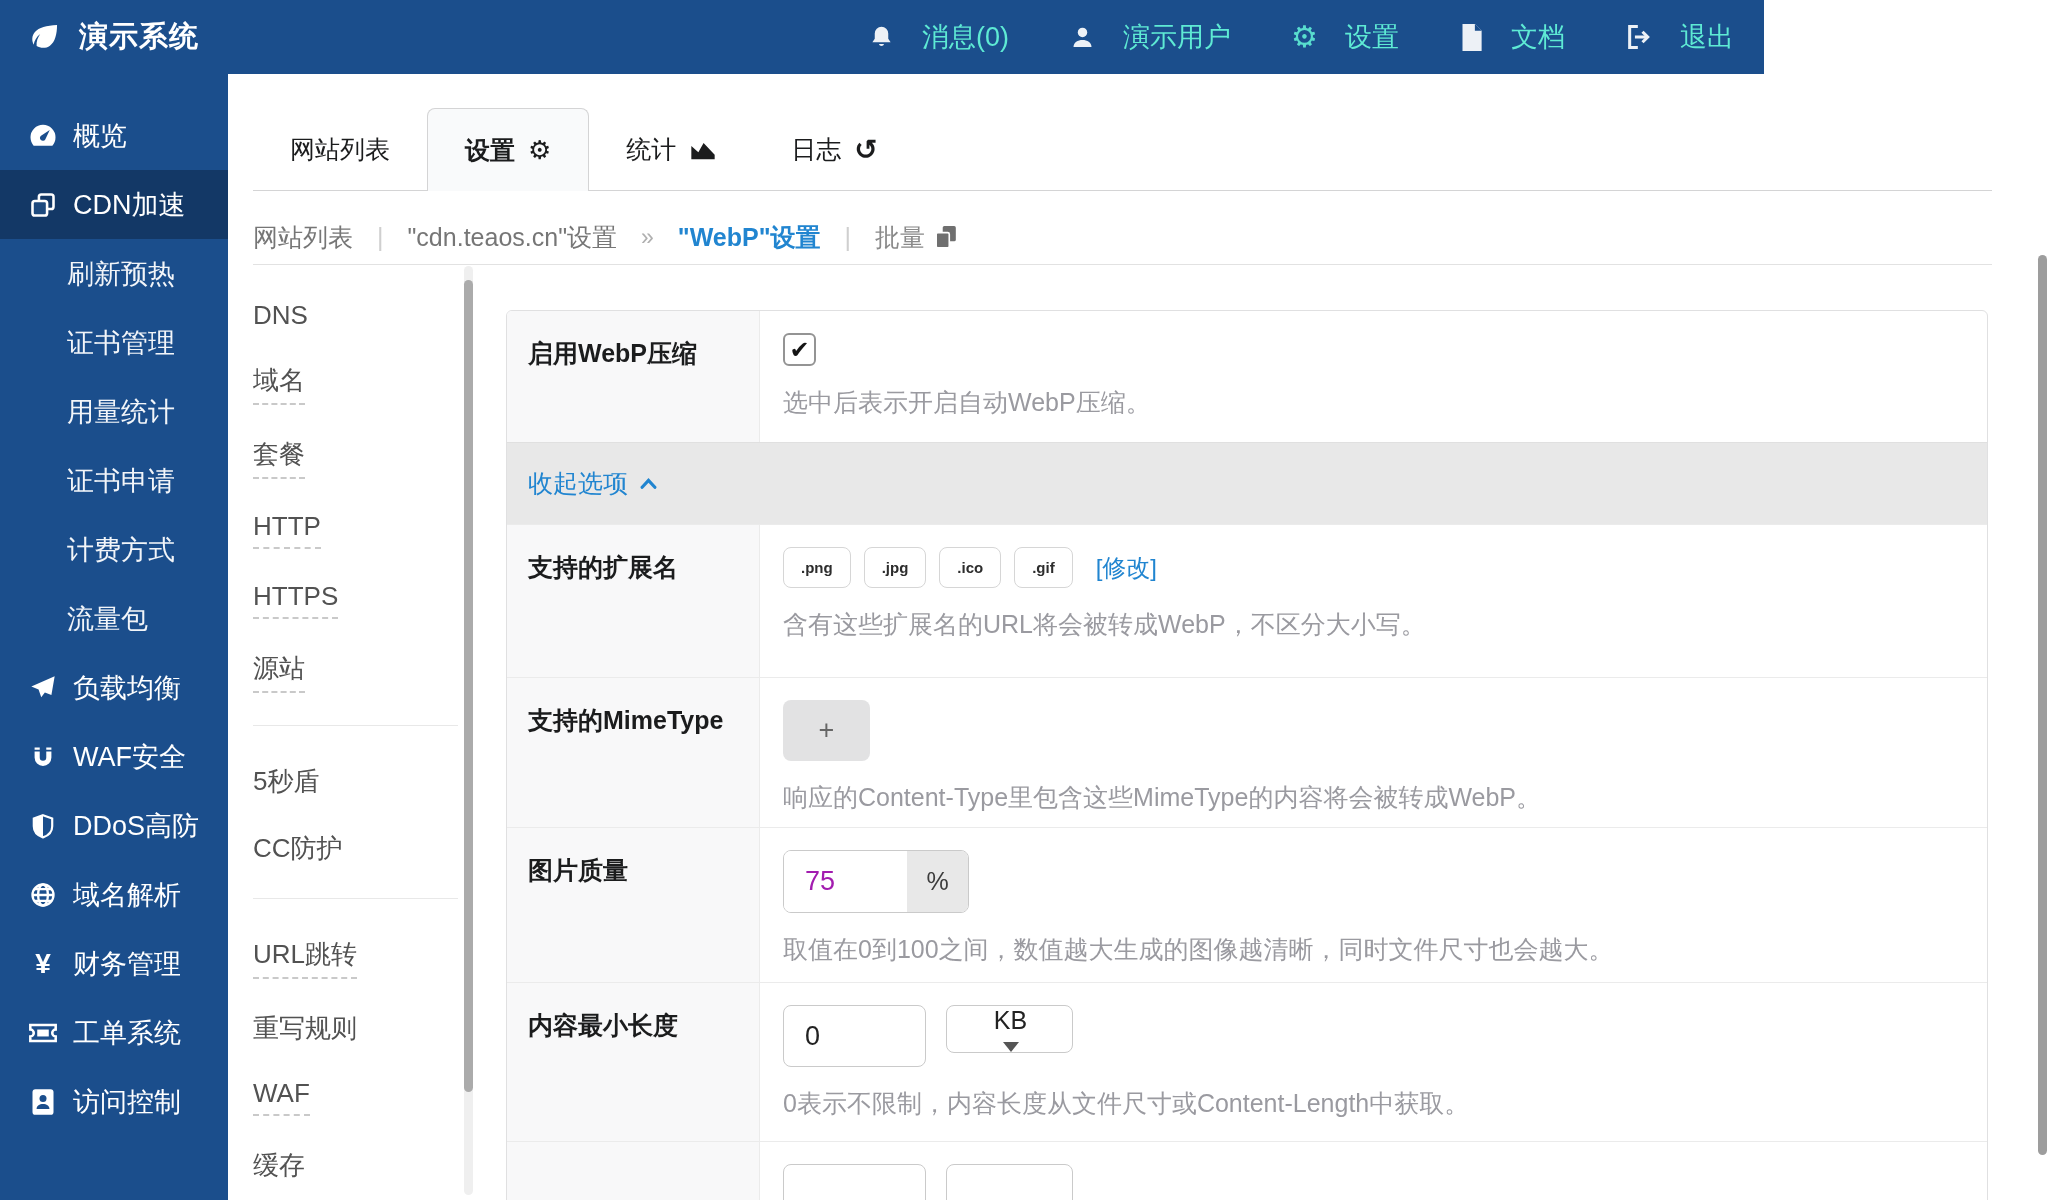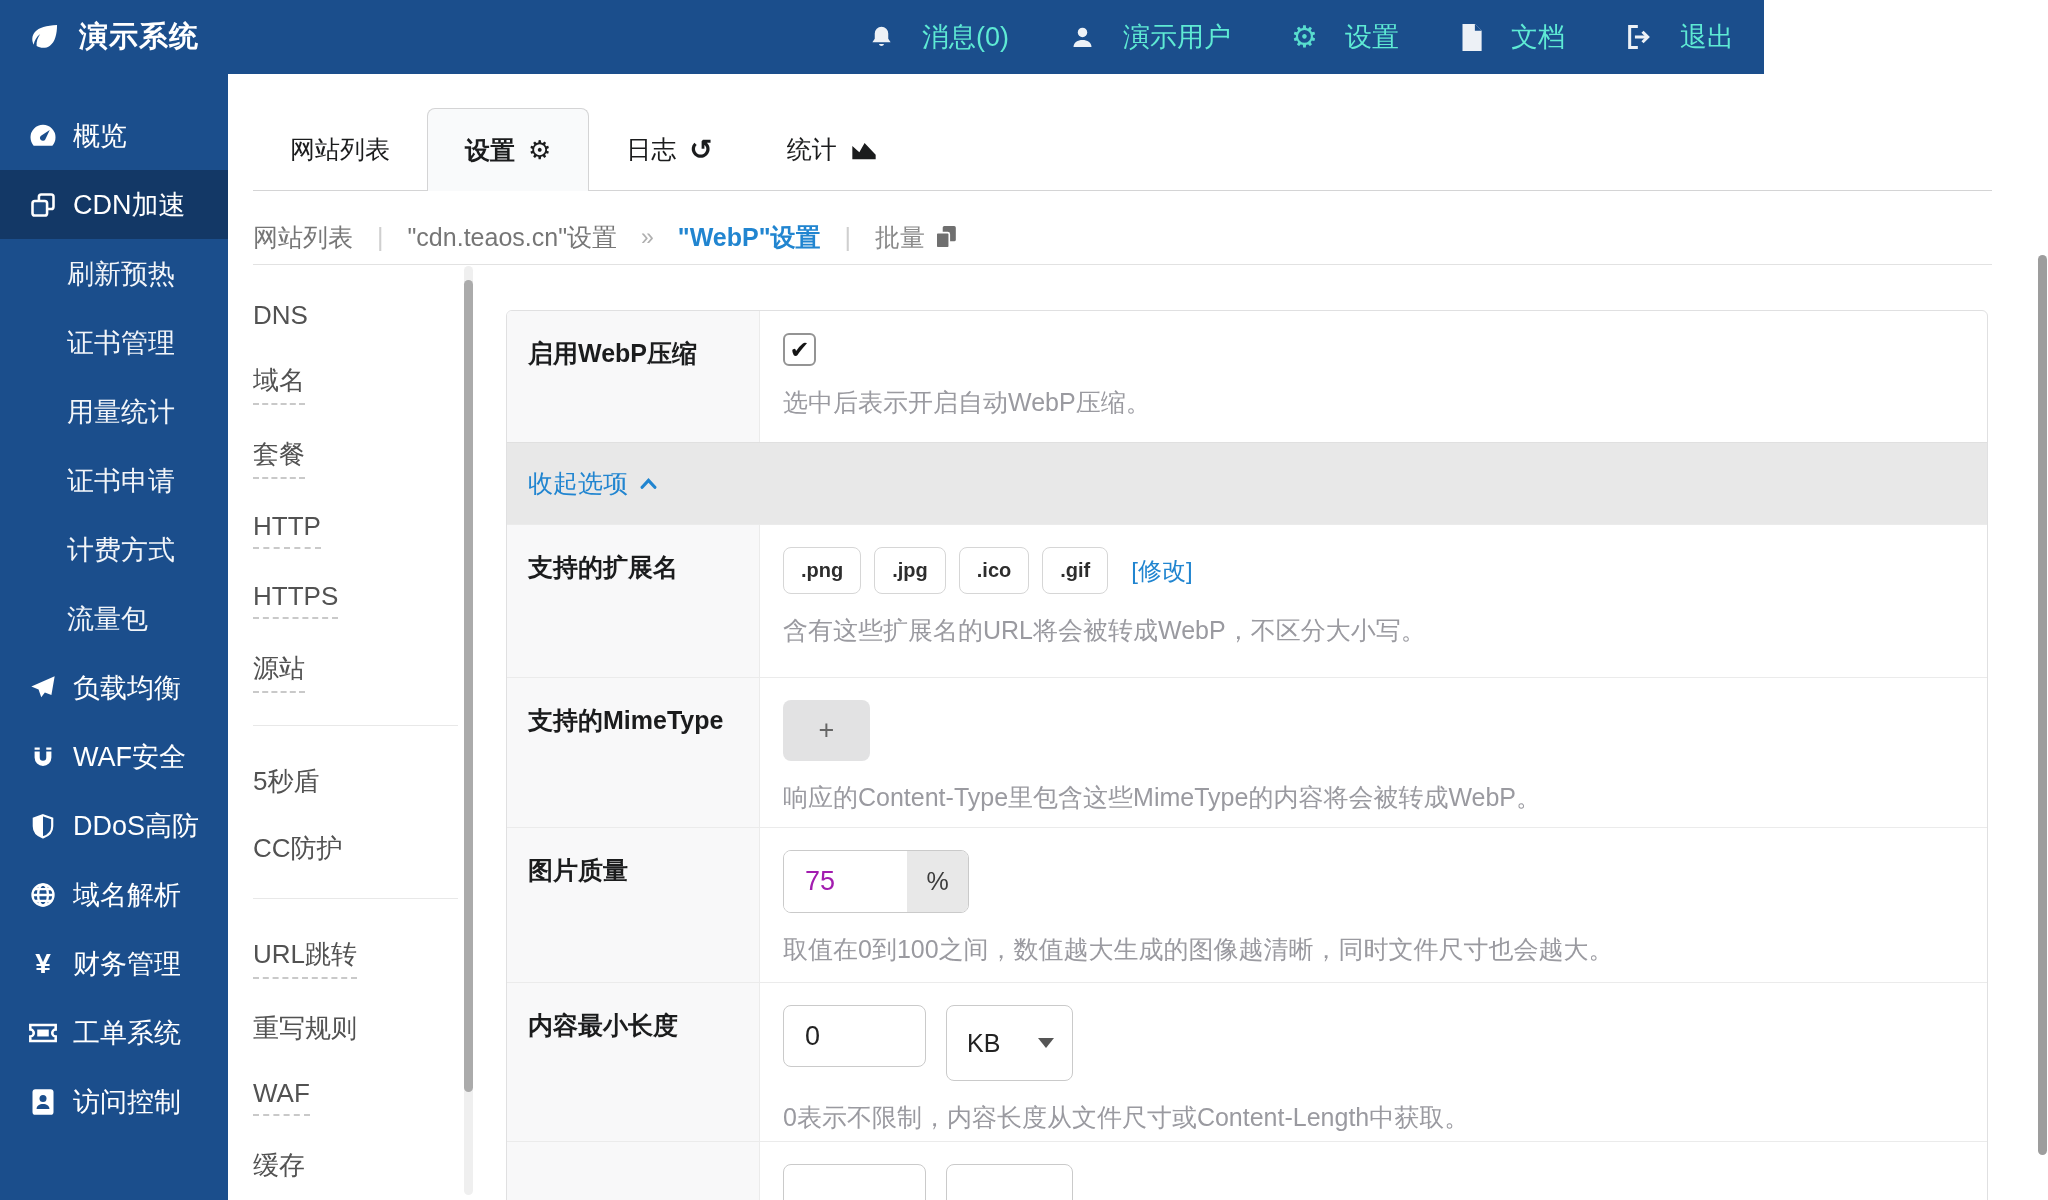--- a/index.html
+++ b/index.html
@@ -80,40 +80,40 @@
     display:flex; align-items:center; gap:12px; padding-left:21px; }
   .band a { color:#2185d0; font-size:25px; text-decoration:none; cursor:pointer;
     display:flex; align-items:center; gap:12px; }
 
   .checkbox { width:33px; height:33px; border:2px solid #949494; border-radius:6px;
     background:#fff; display:flex; align-items:center; justify-content:center; cursor:pointer; }
   .checkbox.checked::after { content:"\2714"; font-size:24px; font-weight:bold; color:#141414; }
 
   .tagrow { display:flex; align-items:center; gap:13px; }
   .tag { padding:11px 17px; border:1px solid #d6d6d6; border-radius:8px; background:#fff;
-    font-size:20px; font-weight:bold; color:#2d2d2d; }
+    font-size:15px; font-weight:bold; color:#2d2d2d; }
   .edit-link { margin-left:10px; font-size:24px; color:#2185d0; text-decoration:none; cursor:pointer; }
 
   .add-btn { width:87px; height:61px; background:#e2e2e3; border:none; border-radius:8px;
     font-size:27px; color:#666; cursor:pointer; display:flex; align-items:center;
     justify-content:center; }
 
   .num-group { display:flex; width:186px; height:63px; border:1px solid #cacaca;
     border-radius:8px; overflow:hidden; }
   .num-group input { width:123px; border:none; outline:none; font-size:27px; color:#a21caf;
     padding-left:21px; font-family:inherit; }
   .num-unit { width:61px; background:#e8e8e8; display:flex; align-items:center;
     justify-content:center; font-size:25px; color:#3d3d3d; }
 
   .minlen-wrap { display:flex; align-items:flex-start; }
   .plain-input { width:143px; height:62px; border:1px solid #cacaca; border-radius:8px;
     font-size:27px; color:#222; padding-left:21px; outline:none; font-family:inherit; }
-  .unit-select { margin-left:20px; width:127px; height:76px; border:1px solid #cacaca;
+  .unit-select { margin-left:20px; width:127px; height:48px; border:1px solid #cacaca;
     border-radius:8px; display:flex; align-items:center; justify-content:space-between;
-    padding:0 18px 0 20px; font-size:25px; color:#222; cursor:pointer; background:#fff; }
+    padding:0 18px 0 20px; font-size:25px; color:#222; cursor:pointer; background:#fff;flex-direction:column; }
   .select-caret { width:0; height:0; border-left:8px solid transparent;
     border-right:8px solid transparent; border-top:10px solid #555; }
   .ghost-box { width:143px; height:80px; border:1px solid #cacaca; border-radius:8px; background:#fff; }
   .ghost-box.small { width:127px; margin-left:20px; }
 
   .uicon svg { display:block; }
 </style>
 </head>
 <body>
 
@@ -268,30 +268,30 @@
 
 <div class="tabs">
   <div class="tab">
     <span>网站列表</span>
   </div>
   <div class="tab active">
     <span>设置</span>
     <span class="tab-icon-glyph">⚙</span>
   </div>
   <div class="tab">
+    <span>统计</span>
+    <span class="uicon">
+      <svg width="28" height="24" viewBox="0 0 24 20">
+          <path fill="#1b1c1d" d="M2 18V6.5L8 12l4.5-8L22 14v4z"></path>
+        </svg>
+    </span>
+  </div>
+  <div class="tab">
     <span>日志</span>
     <span class="history-glyph">↺</span>
-  </div>
-  <div class="tab">
-    <span>统计</span>
-    <span class="uicon">
-      <svg width="28" height="24" viewBox="0 0 24 20">
-          <path fill="#1b1c1d" d="M2 18V6.5L8 12l4.5-8L22 14v4z"></path>
-        </svg>
-    </span>
   </div>
 </div>
 <div class="tab-underline"></div>
 
 <div class="breadcrumb">
   <span class="bc-gray">网站列表</span>
   <span class="bc-sep">|</span>
   <span class="bc-gray">"cdn.teaos.cn"设置</span>
   <span class="bc-arrow">»</span>
   <span class="bc-active">"WebP"设置</span>

